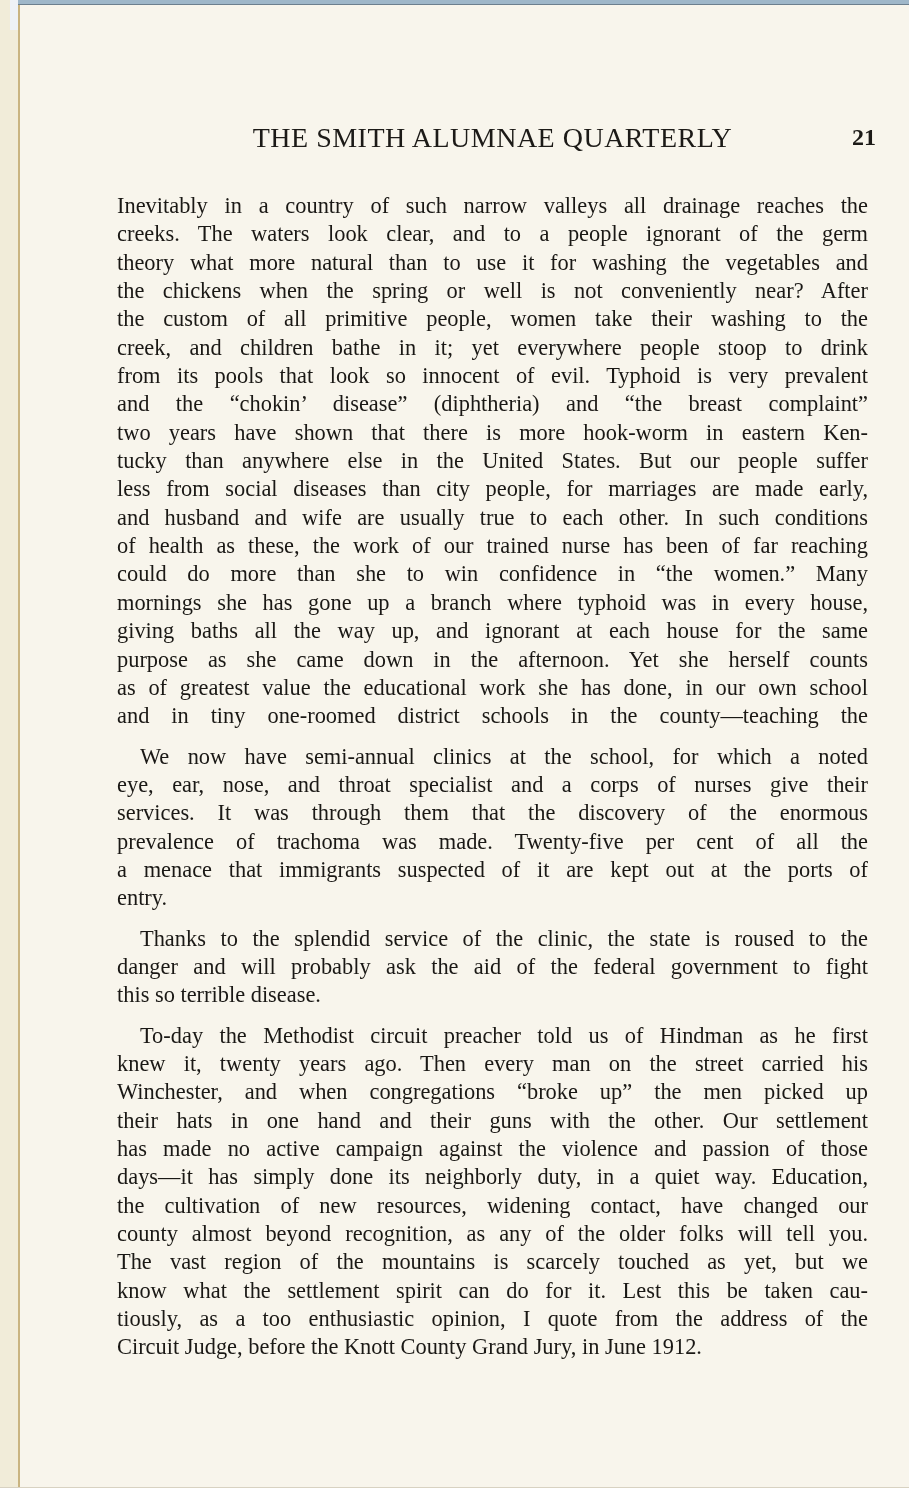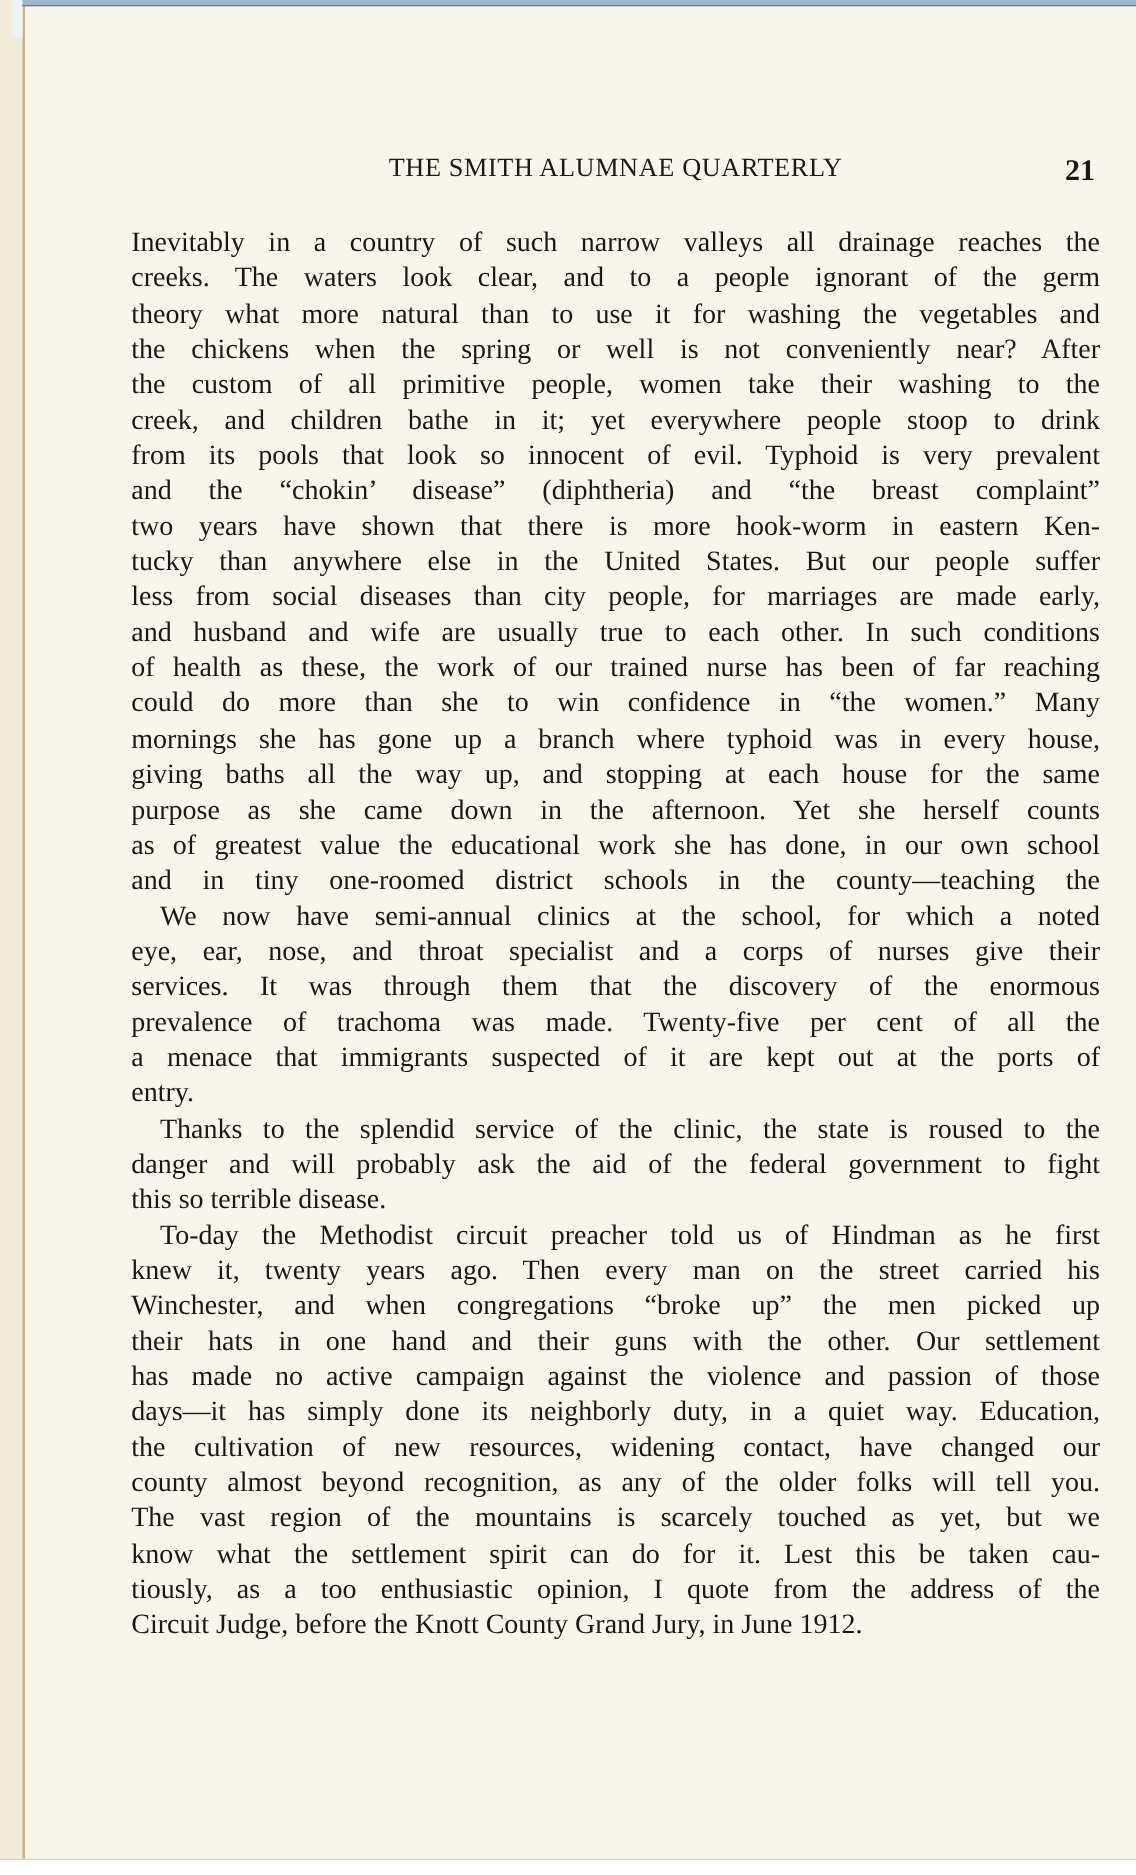--- a/index.html
+++ b/index.html
@@ -58,21 +58,21 @@
       width: 775px;
       height: 30px;
       font-family: "Liberation Serif", "DejaVu Serif", serif;
       color: #1c1a17;
     }
     .running-title {
       position: absolute;
       left: 0;
       right: 0;
       text-align: center;
-      font-size: 21px;
+      font-size: 28px;
       letter-spacing: 0.5px;
       top: 0;
     }
     .page-number {
       position: absolute;
       right: 4px;
       top: 2px;
       font-size: 24px;
       font-weight: bold;
     }
@@ -80,21 +80,21 @@
       position: absolute;
       top: 180px;
       left: 105px;
       width: 775px;
       font-family: "Liberation Serif", "DejaVu Serif", serif;
       font-size: 22.4px;
       line-height: 28.35px;
       color: #1a1815;
     }
     .para {
-      margin: 0;
+      margin: 12px;
       text-align: justify;
       text-align-last: left;
     }
     .line {
       display: block;
       text-align: justify;
       text-align-last: justify;
       white-space: nowrap;
     }
     .line.last {
@@ -127,21 +127,21 @@
         <span class="line">creek, and children bathe in it; yet everywhere people stoop to drink</span>
         <span class="line">from its pools that look so innocent of evil.  Typhoid is very prevalent</span>
         <span class="line">and the “chokin’ disease” (diphtheria) and “the breast complaint”</span>
         <span class="line">two years have shown that there is more hook-worm in eastern Ken-</span>
         <span class="line">tucky than anywhere else in the United States.  But our people suffer</span>
         <span class="line">less from social diseases than city people, for marriages are made early,</span>
         <span class="line">and husband and wife are usually true to each other.  In such conditions</span>
         <span class="line">of health as these, the work of our trained nurse has been of far reaching</span>
         <span class="line">could do more than she to win confidence in “the women.”  Many</span>
         <span class="line">mornings she has gone up a branch where typhoid was in every house,</span>
-        <span class="line">giving baths all the way up, and stopping at each house for the same</span>
+        <span class="line">giving baths all the way up, and ignorant at each house for the same</span>
         <span class="line">purpose as she came down in the afternoon.  Yet she herself counts</span>
         <span class="line">as of greatest value the educational work she has done, in our own school</span>
         <span class="line">and in tiny one-roomed district schools in the county—teaching the</span>
       </div>
     <div class="para indent">
         <span class="line first">We now have semi-annual clinics at the school, for which a noted</span>
         <span class="line">eye, ear, nose, and throat specialist and a corps of nurses give their</span>
         <span class="line">services.  It was through them that the discovery of the enormous</span>
         <span class="line">prevalence of trachoma was made.  Twenty-five per cent of all the</span>
         <span class="line">a menace that immigrants suspected of it are kept out at the ports of</span>

